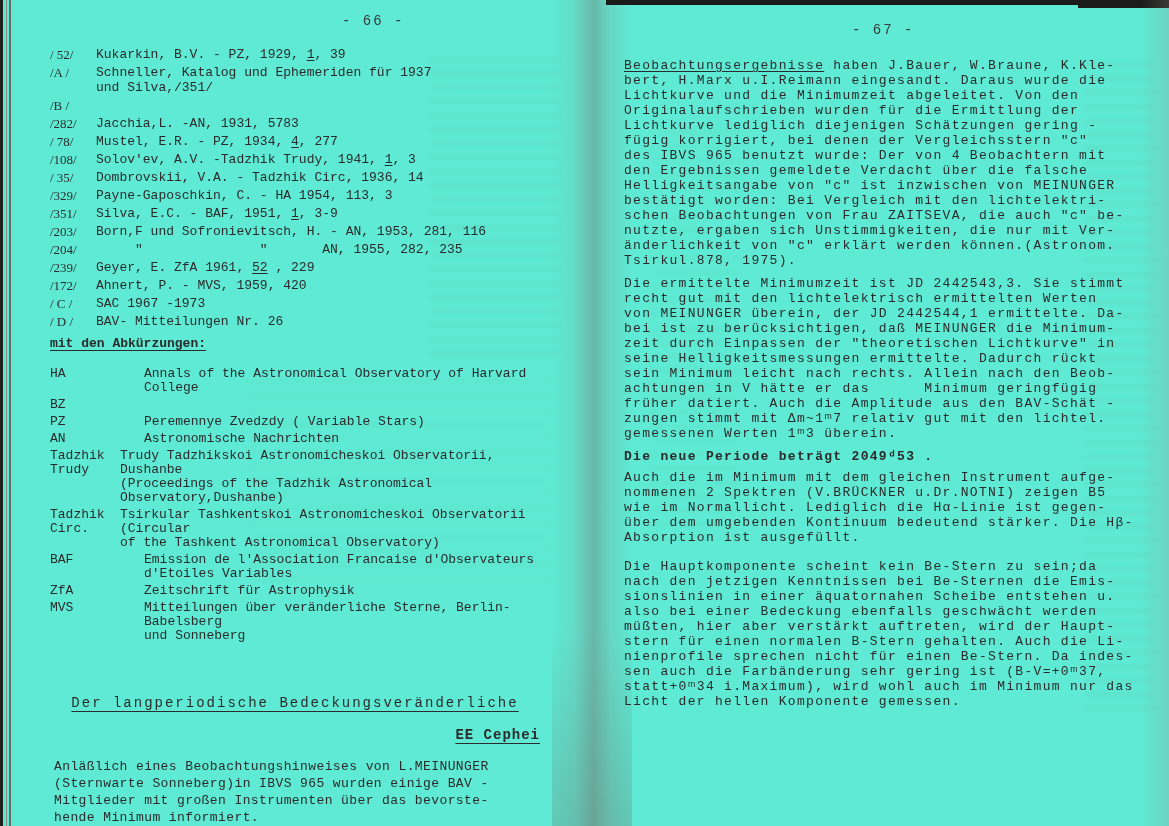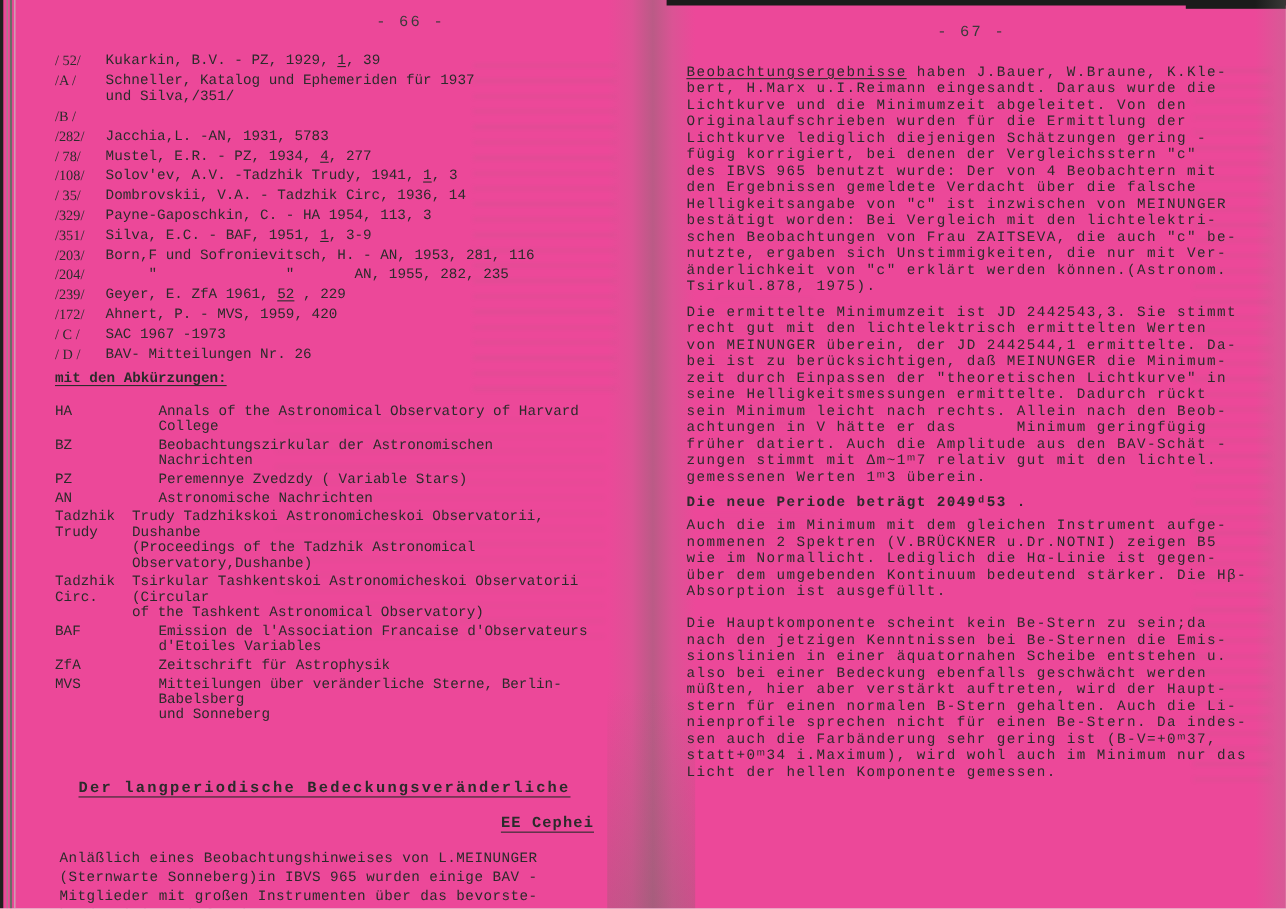--- a/index.html
+++ b/index.html
@@ -1,18 +1,18 @@
 <!DOCTYPE html>
 <html><head>
 <meta charset="utf-8">
 <style>
   html,body{margin:0;padding:0;background:#e9e8e4;}
   .scan{
     position:relative;width:1169px;height:826px;overflow:hidden;
-    background:#ec4899;
+    background:#5eead4;
     font-family:"Liberation Mono","DejaVu Sans Mono",monospace;
     color:#2b2b2b;
   }
   
   .edge-top-bar{position:absolute;left:606px;top:0;width:563px;height:5px;background:#1b1b1b;}
   .edge-top-corner{position:absolute;left:1078px;top:0;width:91px;height:8px;background:#1b1b1b;}
   .binding-strip{position:absolute;left:0;top:0;width:3px;height:826px;background:#20201e;}
   .binding-line1{position:absolute;left:6px;top:0;width:1px;height:826px;background:#8f8d88;}
   .binding-line2{position:absolute;left:9px;top:0;width:2px;height:826px;background:#6d6b66;}
   .binding-line3{position:absolute;left:13px;top:0;width:1px;height:826px;background:#c2c0ba;}
@@ -54,21 +54,21 @@
   .ref-row{display:flex;margin-bottom:3px;}
   .ref-code{flex:none;width:46px;white-space:pre;font-family:Liberation Serif, serif;}
   .ref-text{white-space:pre-wrap;}
   .vol-underline{text-decoration:underline;text-underline-offset:2px;}
   .abbr-heading{margin-top:7px;font-weight:bold;text-decoration:underline;text-underline-offset:3px;}
   .abbr-list{margin-top:16px;}
   .abbr-row{display:flex;margin-bottom:3px;line-height:14px;}
   .abbr-term{flex:none;width:94px;white-space:pre-wrap;}
   .abbr-row.tight .abbr-term{width:70px;}
   .abbr-def{white-space:pre-wrap;}
-  .title-1{margin-top:53px;text-align:center;font-weight:bold;font-size:14px;
+  .title-1{margin-top:53px;text-align:center;font-weight:normal;font-size:14px;
            letter-spacing:2px;text-decoration:underline;text-underline-offset:4px;}
   .title-2{margin-top:17px;text-align:right;font-weight:bold;font-size:14px;
            letter-spacing:1px;text-decoration:underline;text-underline-offset:4px;}
   .left-paragraph{margin-top:15px;margin-left:4px;white-space:pre-wrap;
                   font-size:13px;line-height:17px;letter-spacing:0.4px;}
 
   
   .page-right{position:absolute;left:624px;top:58px;width:535px;
               font-size:13px;line-height:15px;letter-spacing:1.3px;}
   .rp{white-space:pre-wrap;}
@@ -160,21 +160,20 @@
         </div>
       </div>
     <div class="abbr-heading">mit den Abkürzungen:</div>
     <div id="abbr-list" class="abbr-list">
         <div class="abbr-row">
           <span class="abbr-term">HA</span>
           <span class="abbr-def">Annals of the Astronomical Observatory of Harvard College</span>
         </div>
         <div class="abbr-row">
           <span class="abbr-term">BZ</span>
-          <span class="abbr-def">Beobachtungszirkular der Astronomischen Nachrichten</span>
         </div>
         <div class="abbr-row">
           <span class="abbr-term">PZ</span>
           <span class="abbr-def">Peremennye Zvedzdy ( Variable Stars)</span>
         </div>
         <div class="abbr-row">
           <span class="abbr-term">AN</span>
           <span class="abbr-def">Astronomische Nachrichten</span>
         </div>
         <div class="abbr-row tight">

